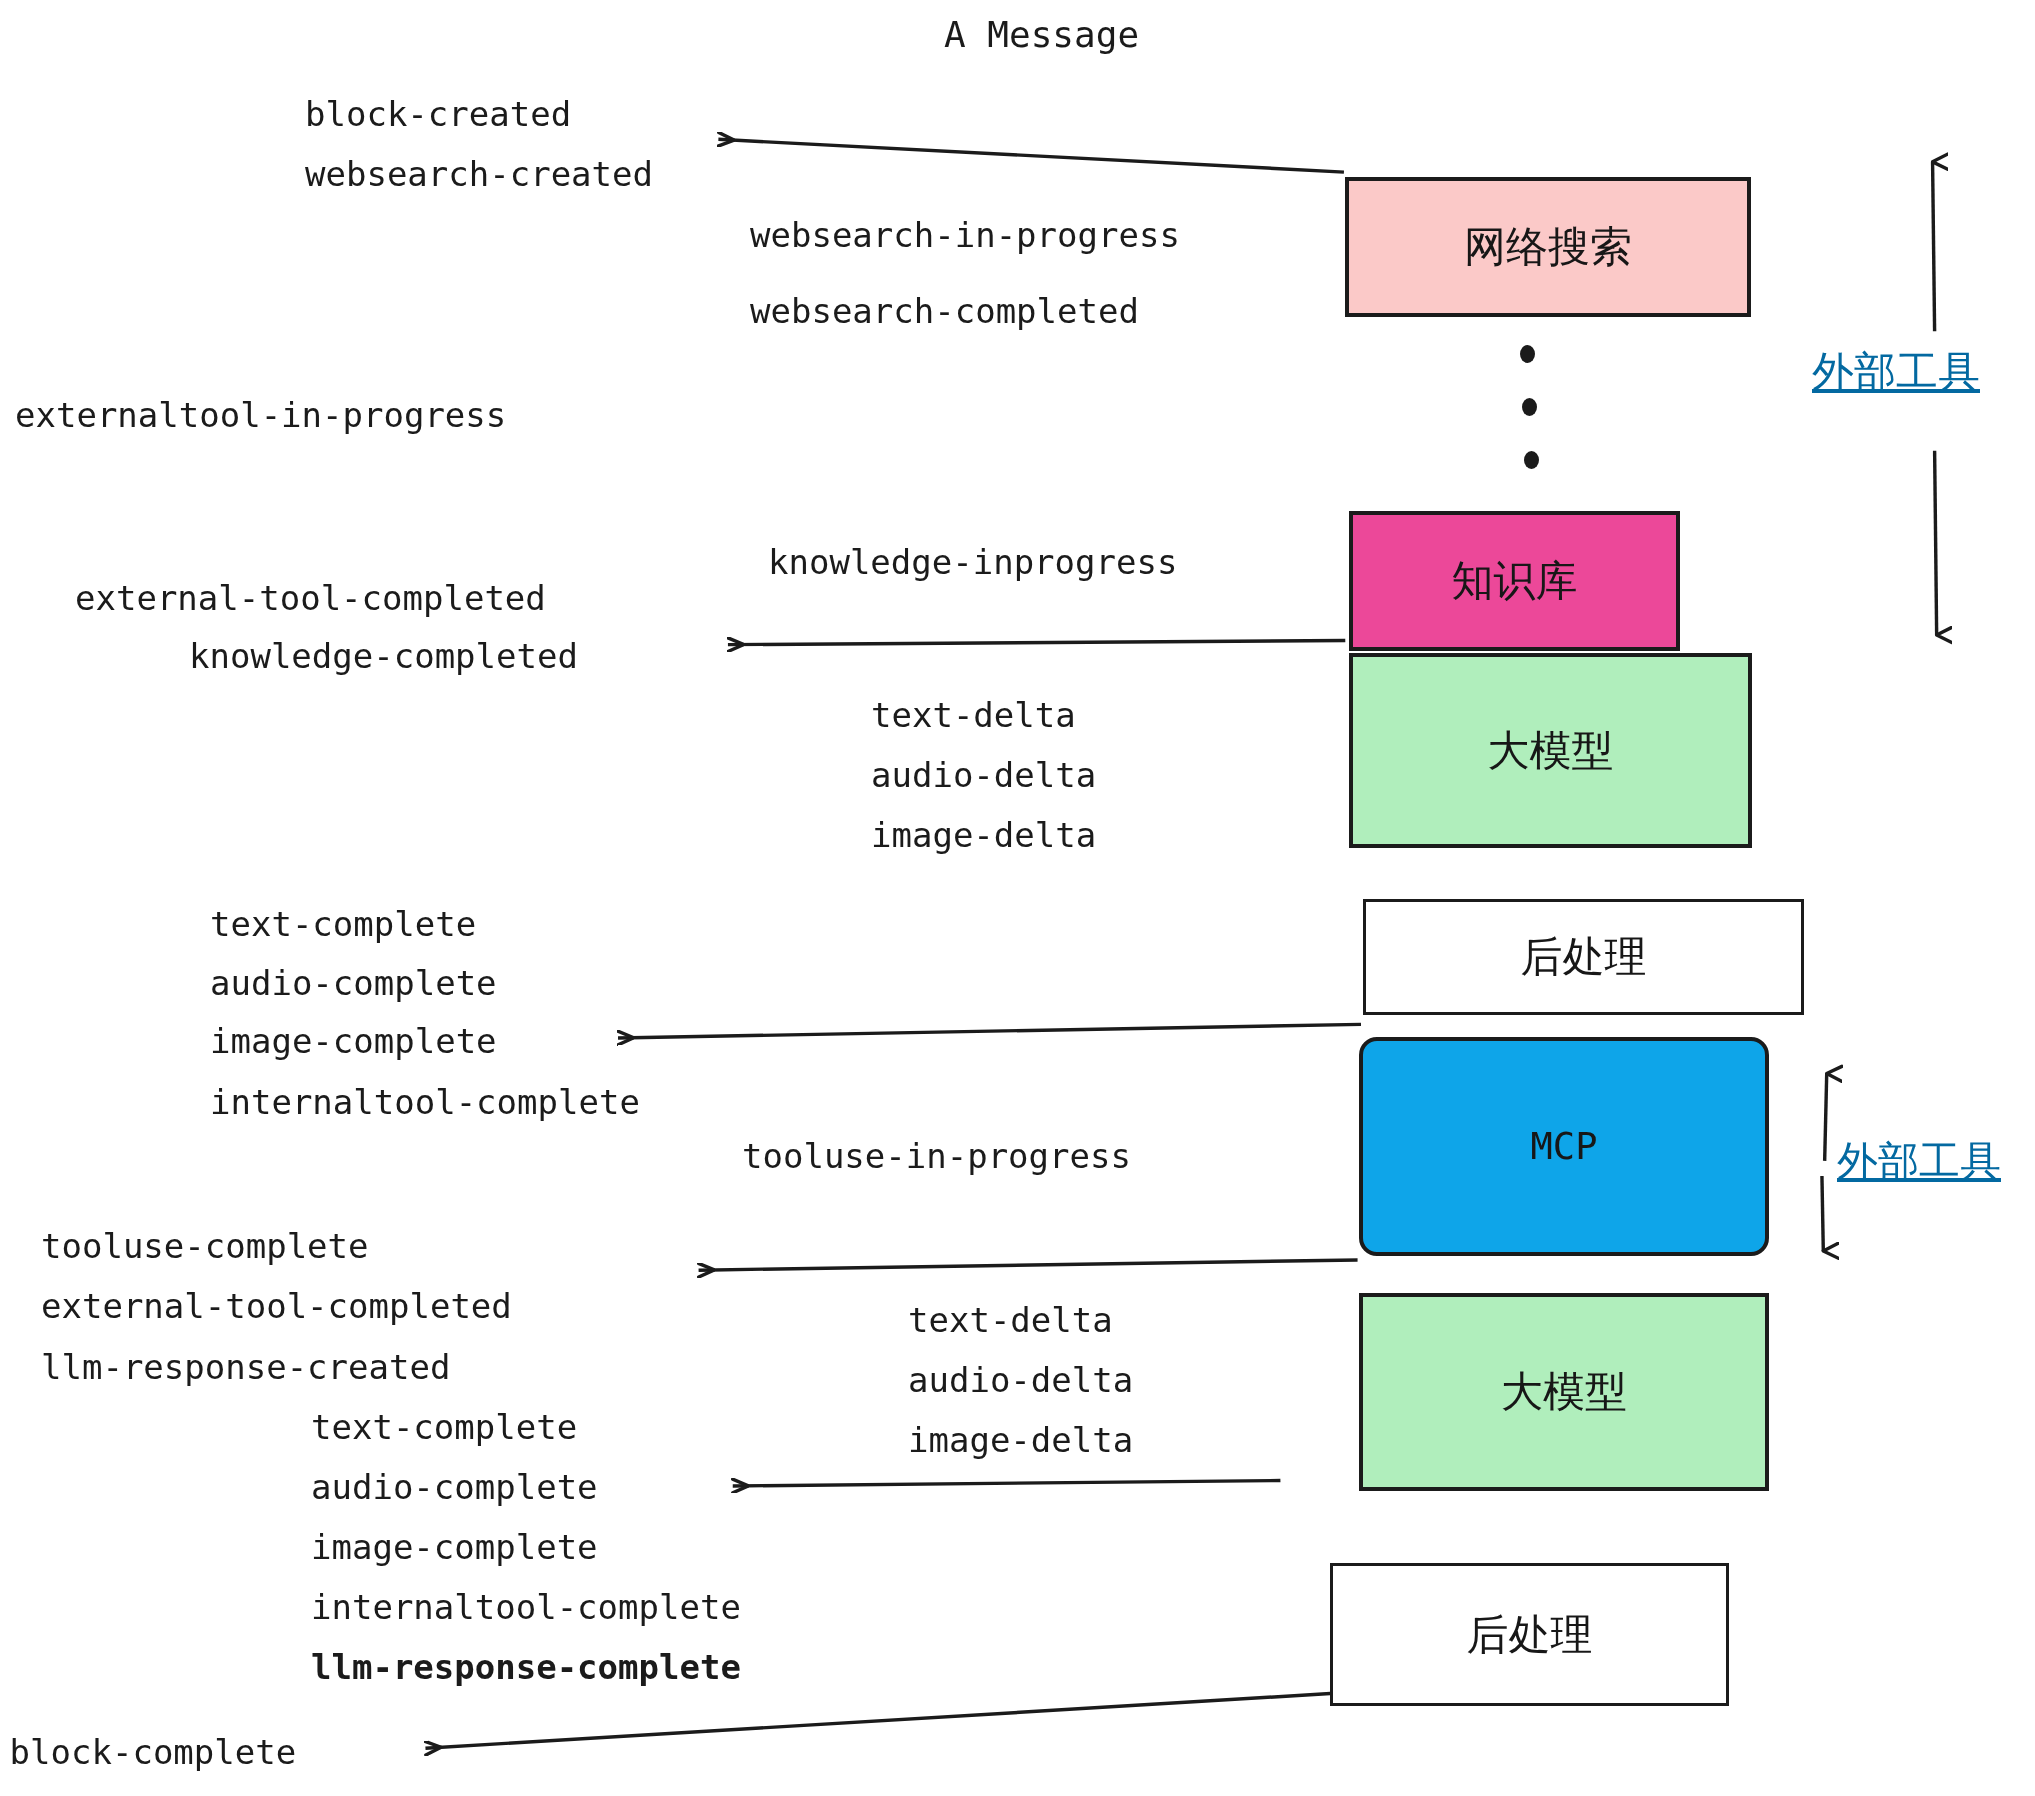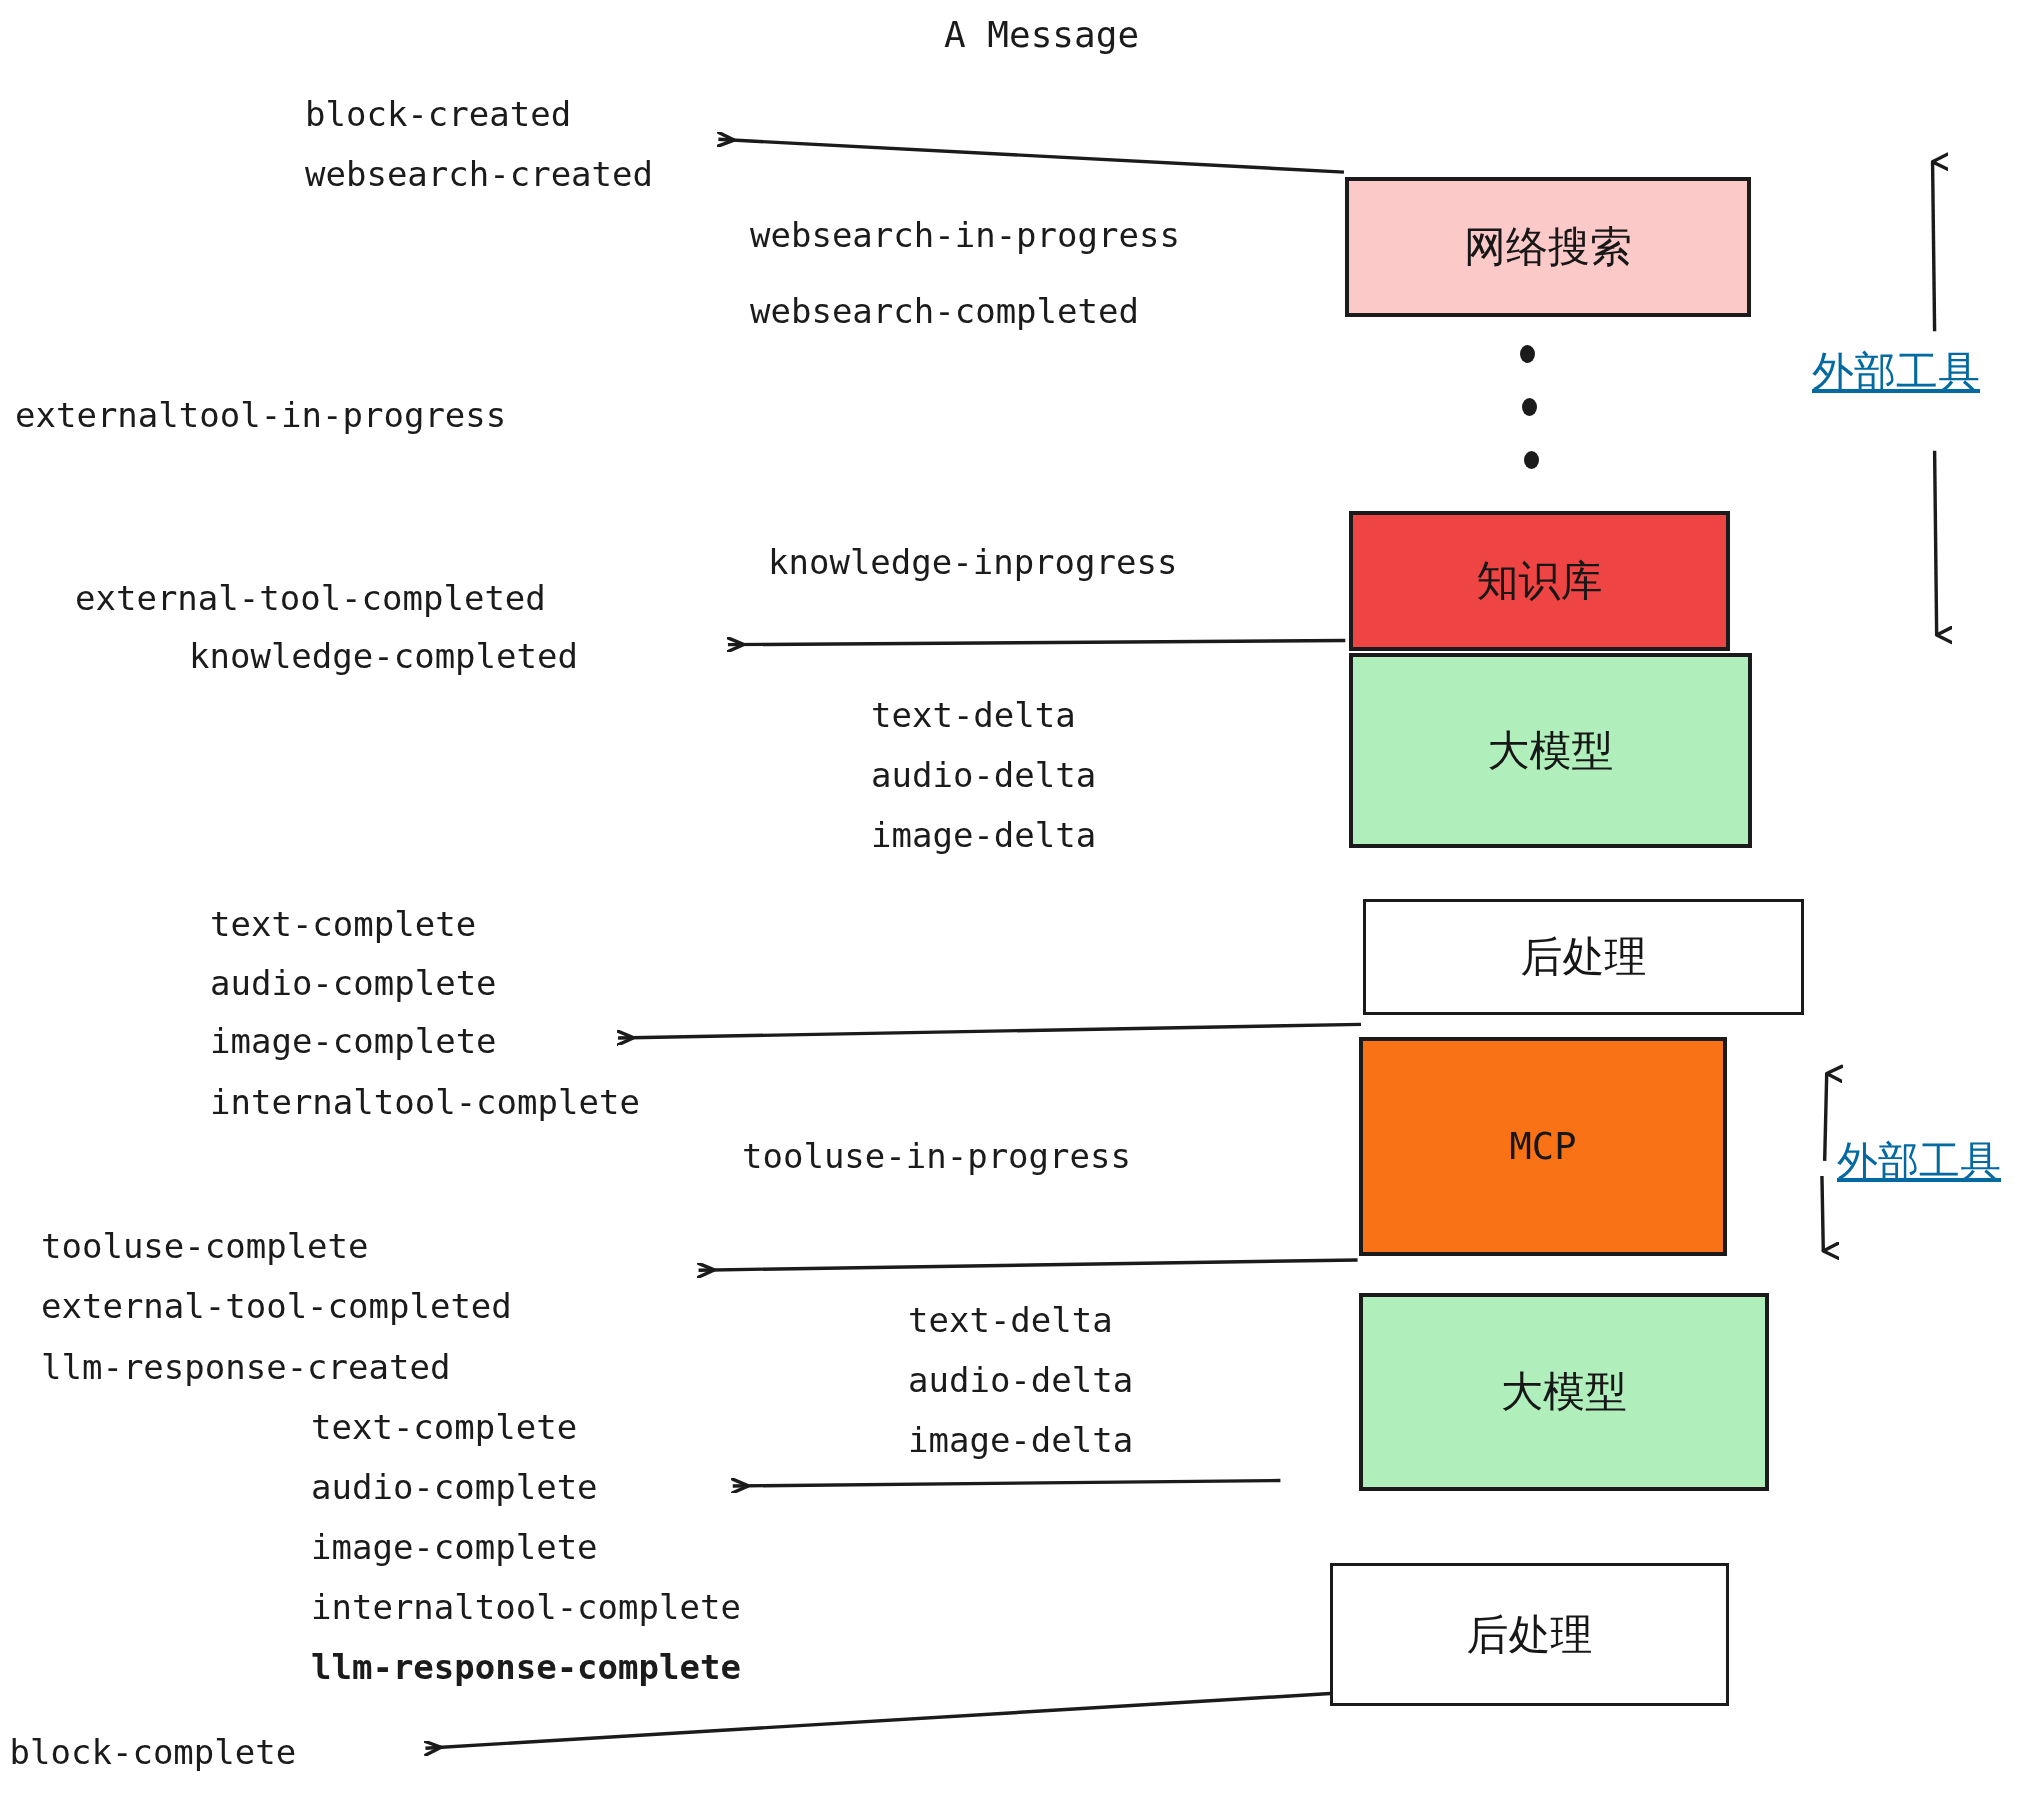--- a/index.html
+++ b/index.html
@@ -65,33 +65,33 @@
     <path d="M2672,1700 L2675,1572" fill="none" stroke="#1b1b1b" stroke-width="5" marker-end="url(#ahu)"></path>
     <path d="M2668,1722 L2670,1832" fill="none" stroke="#1b1b1b" stroke-width="5" marker-end="url(#ahd)"></path>
   </svg>
 
   <div class="title" style="left:944px;top:13.7px;">A Message</div>
 
   <div class="box" style="left:1345px;top:171px;width:406px;height:140px;background:#fbc9c8;">
     <span>网络搜索</span>
   </div>
 
-  <div class="box" style="left:1349px;top:505px;width:381px;height:140px;background:#ef4444;">
+  <div class="box" style="left:1349px;top:505px;width:331px;height:140px;background:#ec4899;">
     <span>知识库</span>
   </div>
 
   <div class="box" style="left:1349px;top:647px;width:403px;height:195px;background:#b0eebc;">
     <span>大模型</span>
   </div>
 
   <div class="box" style="left:1363px;top:893px;width:441px;height:116px;background:#ffffff;border-width:3.4px;">
     <span>后处理</span>
   </div>
 
-  <div class="box" style="left:1359px;top:1031px;width:368px;height:219px;background:#f97316;">
+  <div class="box" style="left:1359px;top:1031px;width:410px;height:219px;background:#0ea5e9;border-radius:18px;">
     <span style="font-family:'DejaVu Sans Mono','Liberation Mono',monospace;font-size:37px;">MCP</span>
   </div>
 
   <div class="box" style="left:1359px;top:1287px;width:410px;height:198px;background:#b0eebc;">
     <span>大模型</span>
   </div>
 
   <div class="box" style="left:1330px;top:1557px;width:399px;height:143px;background:#ffffff;border-width:3.4px;">
     <span>后处理</span>
   </div>

